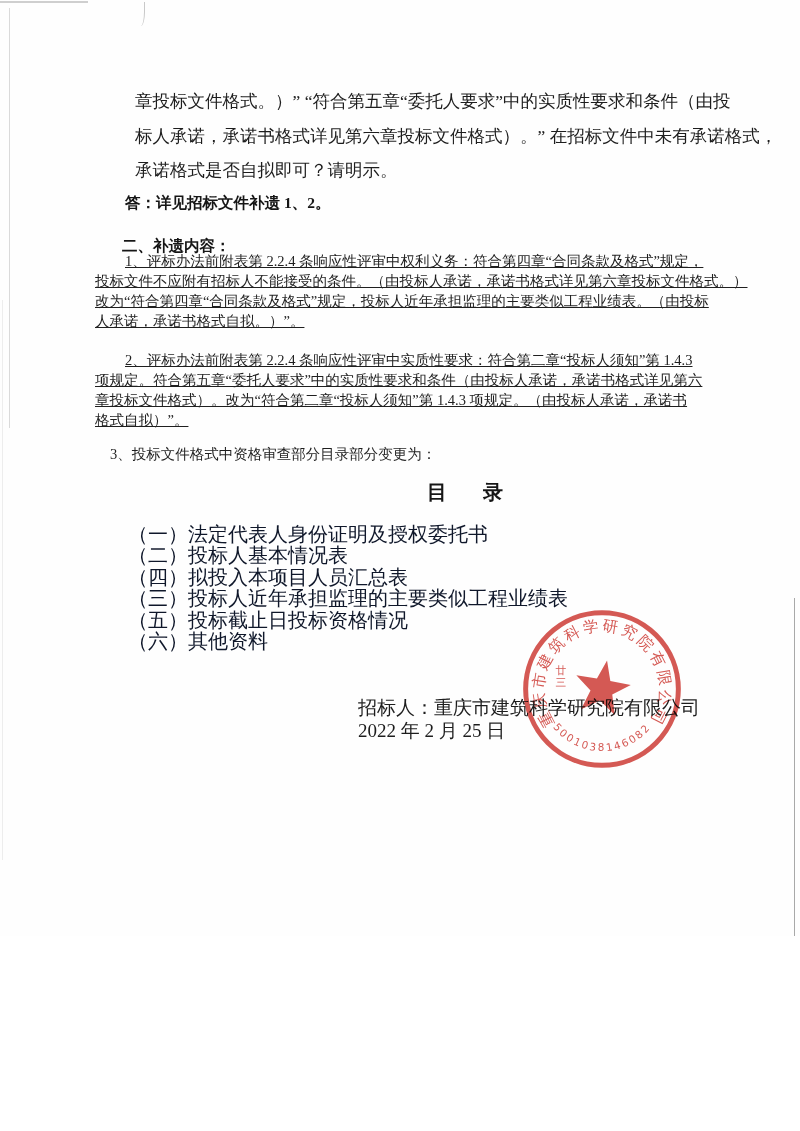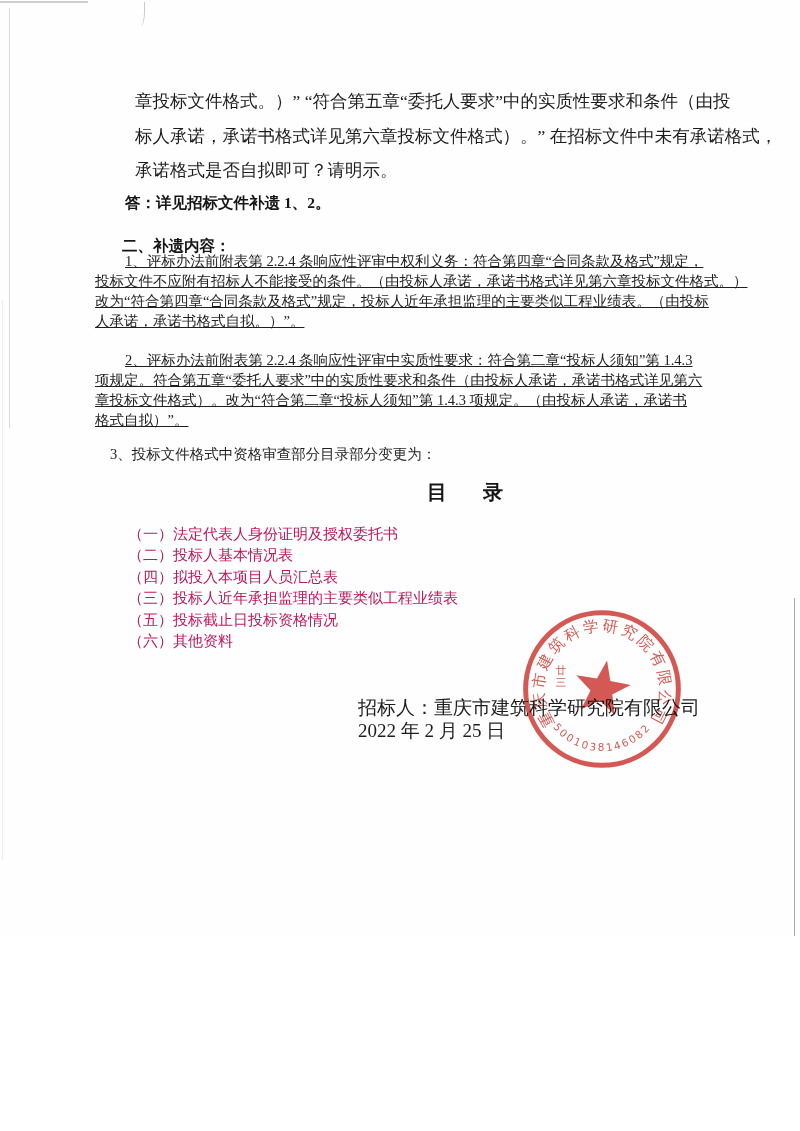--- a/index.html
+++ b/index.html
@@ -17,21 +17,21 @@
   .answer{position:absolute;left:125px;top:193px;font-size:15.5px;font-weight:bold;color:#161616;white-space:pre;}
   
   .sup-heading{position:absolute;left:122px;top:236px;font-size:15.5px;font-weight:bold;color:#161616;white-space:pre;}
   .body-block{position:absolute;left:95px;width:676px;font-size:14.5px;line-height:20px;color:#1f1f1f;text-decoration:underline;}
   .item1{top:251px;}
   .item2{top:350px;}
   .indent{padding-left:30px;}
   .item3{position:absolute;left:110px;top:445px;font-size:14.5px;color:#1f1f1f;white-space:pre;}
   
   .toc-title{position:absolute;left:386px;top:479px;font-size:20px;font-weight:bold;letter-spacing:8px;color:#161616;white-space:pre;margin-left:41px;}
-  .toc-list{position:absolute;left:128px;top:524px;font-size:15px;line-height:21.4px;color:#be185d;}
+  .toc-list{position:absolute;left:128px;top:524px;font-size:20px;line-height:21.4px;color:#0f172a;}
   
   .item4{top:648px;}
   
   .signature{position:absolute;right:100px;top:697px;text-align:left;font-size:19px;line-height:22.5px;color:#1d1d1d;}
   
   .seal{position:absolute;left:519px;top:606px;width:166px;height:166px;mix-blend-mode:multiply;opacity:0.88;}
   .seal svg{width:100%;height:100%;}
   .seal text{font-family:"Liberation Serif","DejaVu Serif",serif;}
   .seal .code{font-family:"DejaVu Sans","Liberation Sans",sans-serif;}
   

